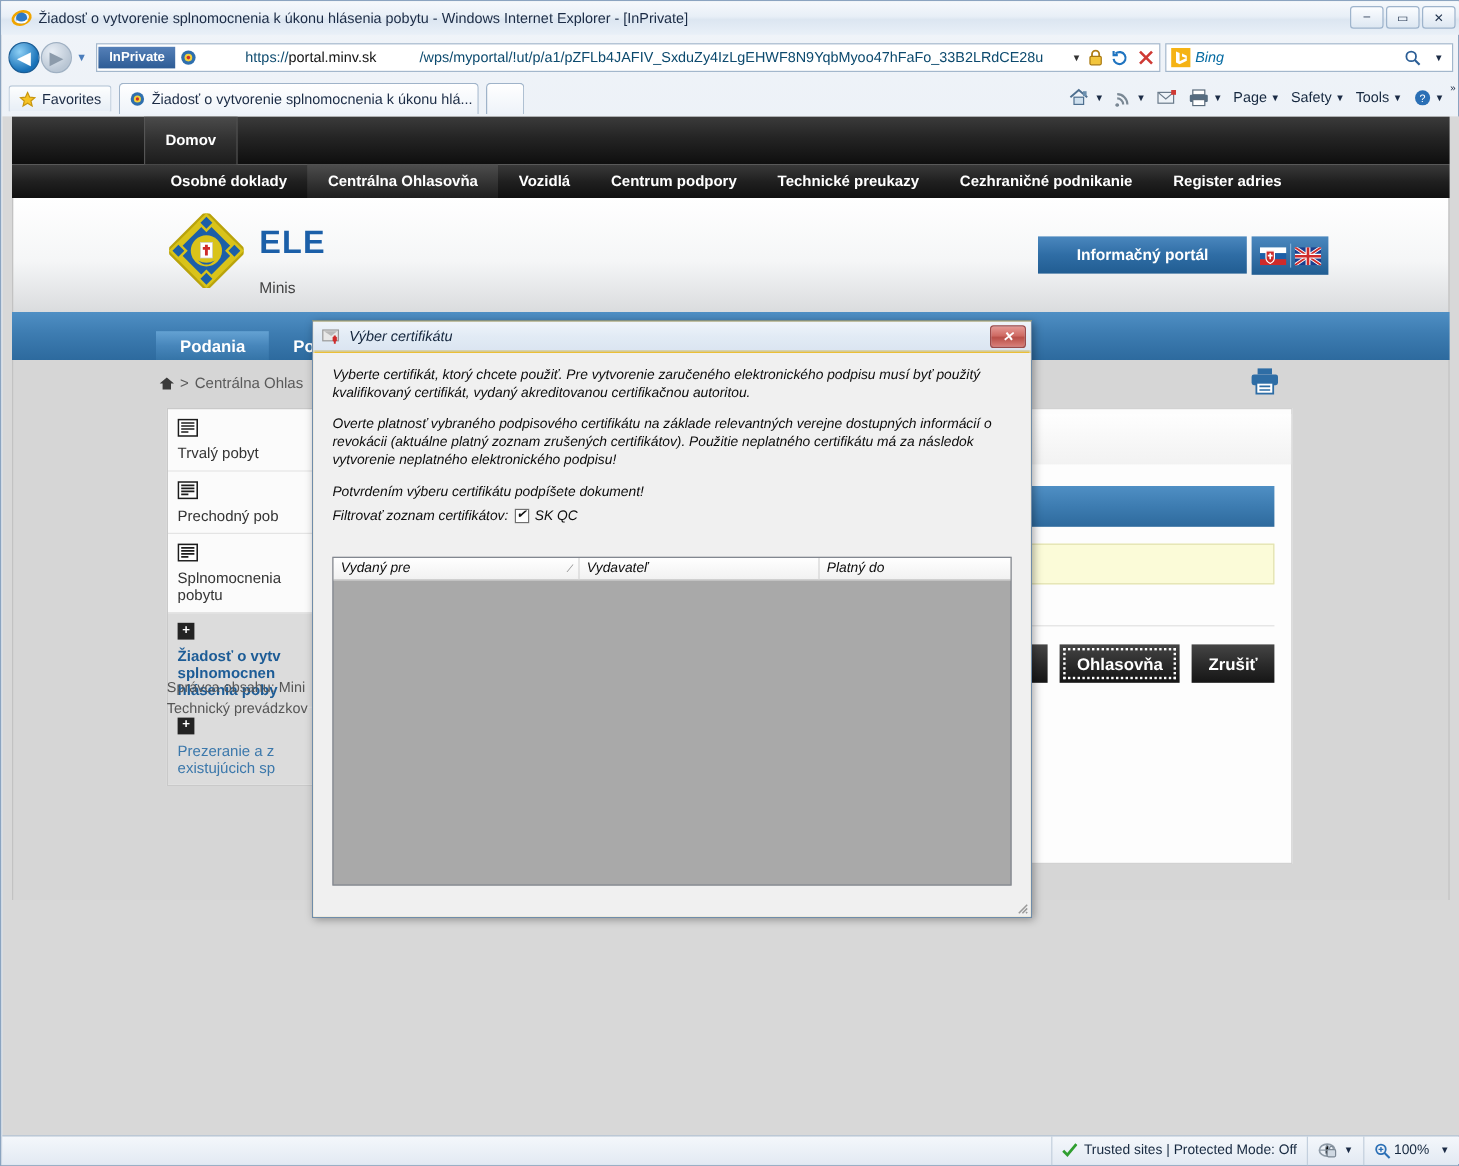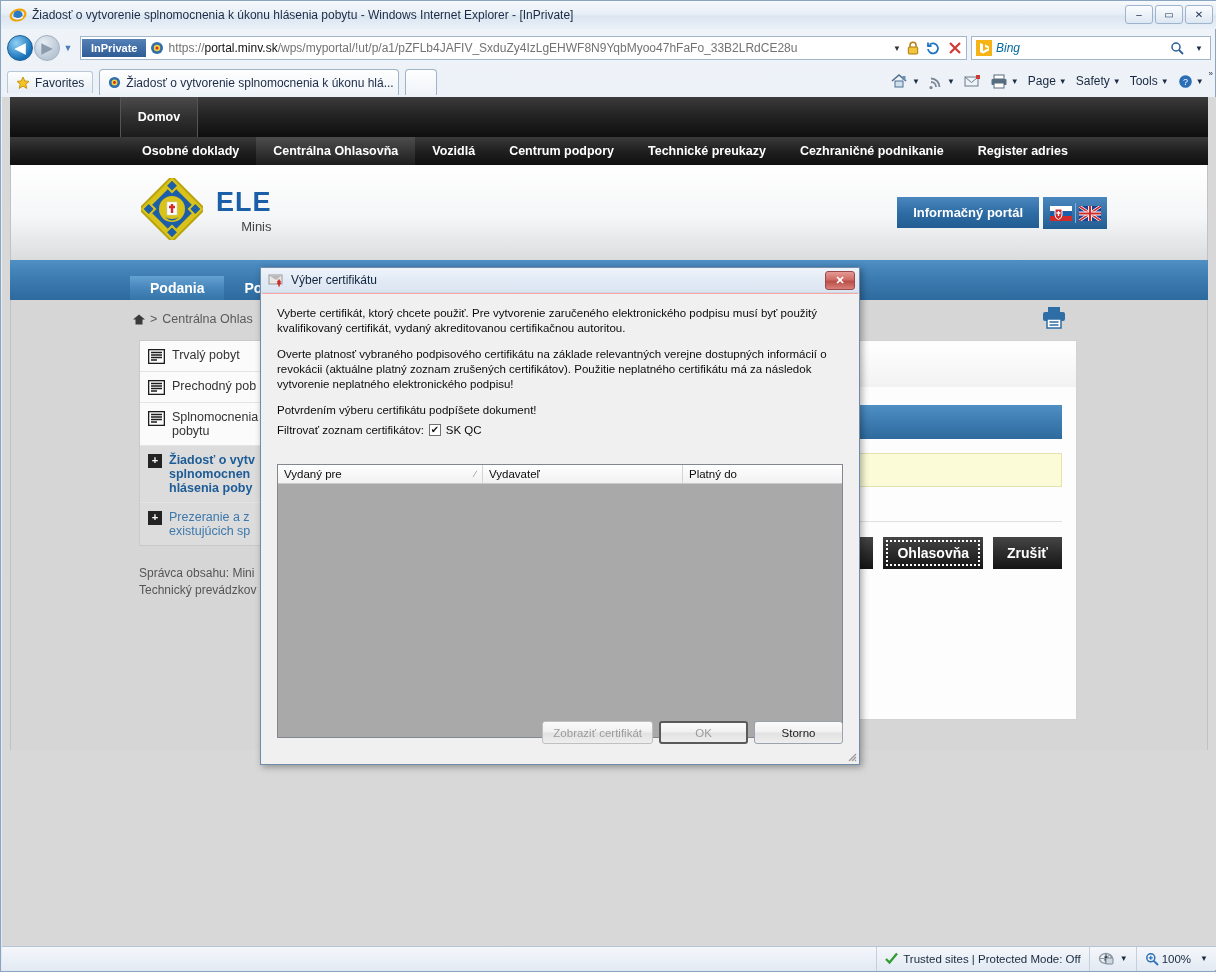--- a/index.html
+++ b/index.html
@@ -56,21 +56,21 @@
   }
   #inprivate {
     background:linear-gradient(to bottom,#5580b8,#2e5c95);
     color:#fff; font-size:11px; font-weight:bold; padding:3px 9px; margin:1px 0 1px 1px;
     flex:none;
   }
   #addr-favicon { width:14px;height:14px;margin:0 4px; flex:none; position:relative;}
   #addr-text {
     font-size:12px; color:#222; white-space:nowrap; overflow:hidden; flex:1; min-width:0;
   }
-  #addr-text .dim { color:#737373; }
+  #addr-text .dim { color:#0c4a6e;margin-left:36px; }
   #addr-text .bold { color:#111; }
   #addr-dd { width:14px; text-align:center; font-size:8px; color:#333; flex:none;}
   #lockico { width:18px; flex:none; display:flex; align-items:center; justify-content:center;}
   .ab-btn { width:22px; height:22px; display:flex;align-items:center;justify-content:center; flex:none;}
   #searchbox {
     width:240px; height:24px; margin-left:4px; background:#fff;
     border:1px solid #a3b7cc; display:flex; align-items:center; flex:none;
   }
   #bing-ico { width:16px;height:16px;margin:0 4px;background:#f5b315; display:flex;align-items:center;justify-content:center;flex:none;}
   #search-ph { flex:1; font-size:12px; color:#0369a1; font-style:italic;}
@@ -134,25 +134,25 @@
 
   
   #pagewhite {
     position:absolute;left:8px;top:68px;width:1198px;height:95px;
     background:linear-gradient(to bottom,#ffffff 0%,#f5f6f7 55%,#dadcde 100%);
     border-left:1px solid #c2c2c2;border-right:1px solid #c2c2c2;
   }
   #crest { position:absolute; left:130px; top:13px; width:62px; height:62px;}
   #brandtext { position:absolute; left:205px; top:22px; }
   #brand1 { font-size:27px; font-weight:bold; color:#1b5fa8; letter-spacing:1px;}
-  #brand2 { font-size:13px; color:#444; margin-top:1px;text-align:right;}
+  #brand2 { font-size:13px; color:#444; margin-top:14px;}
   #infoportal {
     position:absolute; right:168px; top:32px;
     background:linear-gradient(to bottom,#4a87be 0%,#2f6da5 50%,#215d92 100%);
-    color:#fff; font-size:13px; font-weight:bold; padding:8px 16px;
+    color:#fff; font-size:13px; font-weight:bold; padding:8px 32px;
     white-space:nowrap;
   }
   #flags {
     position:absolute; right:100px; top:32px; display:flex;
     background:linear-gradient(to bottom,#4a87be,#215d92); padding:6px 4px; gap:0;
   }
   .flagbtn { width:28px; height:20px; display:flex; align-items:center; justify-content:center;}
   .flagbtn + .flagbtn { border-left:1px solid #7fb0d8;}
 
   
@@ -179,21 +179,21 @@
     display:flex; align-items:center; gap:5px;
   }
   #printicon { position:absolute; right:140px; top:6px; width:26px;height:24px;}
 
   #leftnav {
     position:absolute;left:128px;top:40px;width:132px;
     background:#fbfbfb; border:1px solid #c9c9c9;
   }
   .lnav {
     display:flex; gap:7px; padding:7px 8px; font-size:12.5px; color:#333;
-    border-bottom:1px solid #e4e4e4; align-items:flex-start;
+    border-bottom:1px solid #e4e4e4; align-items:flex-start;flex-direction:column;
   }
   .lnav .ic { flex:none; width:17px;height:15px; margin-top:1px;}
   .lnav.sel { background:#dcdcdc; color:#1d5c96; font-weight:bold;}
   .lnav.sel2 { background:#dcdcdc; color:#3c78ab; }
   .lnav .plus {
     width:14px;height:14px;background:#232323;color:#fff;font-size:11px;line-height:13px;
     text-align:center; flex:none; font-weight:bold; margin-top:1px;
   }
   #footertext {
     position:absolute; left:128px; top:265px; font-size:12px; color:#555; line-height:17px;
@@ -228,23 +228,24 @@
   .darkbtn {
     background:linear-gradient(to bottom,#454545 0%,#2c2c2c 50%,#151515 100%);
     color:#fff; font-size:14px; font-weight:bold; padding:8px 14px;
     white-space:nowrap;
   }
   .darkbtn.focus { outline:2px dotted #fff; outline-offset:-5px;}
 
   
   #dlg {
     position:absolute; left:258px; top:170px; width:600px; height:498px;
-    background:#fca5a5;
+    background:#eab308;
     border:1px solid #6f8caa;
     box-shadow:0 0 0 1px rgba(255,255,255,0.7) inset, 2px 2px 7px rgba(0,0,0,.35);
+    font-style:italic;
   }
   #dlg-title {
     height:25px; display:flex; align-items:center;
     background:linear-gradient(to bottom,#eff4fa 0%,#e2ebf5 50%,#dbe5f1 100%);
     border-bottom:1px solid #cbd7e4;
     position:relative;
   }
   #dlg-ico { width:17px;height:17px;margin-left:7px;flex:none; position:relative;}
   #dlg-titletext { font-size:12px; color:#12243b; margin-left:6px;}
   #dlg-close {
@@ -643,25 +644,20 @@
             </div>
             <div class="colh" style="width:200px;">
               <span>Vydavateľ</span>
             </div>
             <div class="colh" style="flex:1;border-right:none;">
               <span>Platný do</span>
             </div>
           </div>
         </div>
 
-        <div id="dlg-buttons">
-          <div class="wbtn disabled">Zobraziť certifikát</div>
-          <div class="wbtn disabled default">OK</div>
-          <div class="wbtn">Storno</div>
-        </div>
 
         <div id="dlg-grip">
           <svg width="12" height="12" viewBox="0 0 12 12">
             <path d="M11 4 L4 11 M11 7 L7 11 M11 10 L10 11" stroke="#9a9a9a" stroke-width="1.3"></path>
           </svg>
         </div>
       </div>
     </div>
 
   </div>

